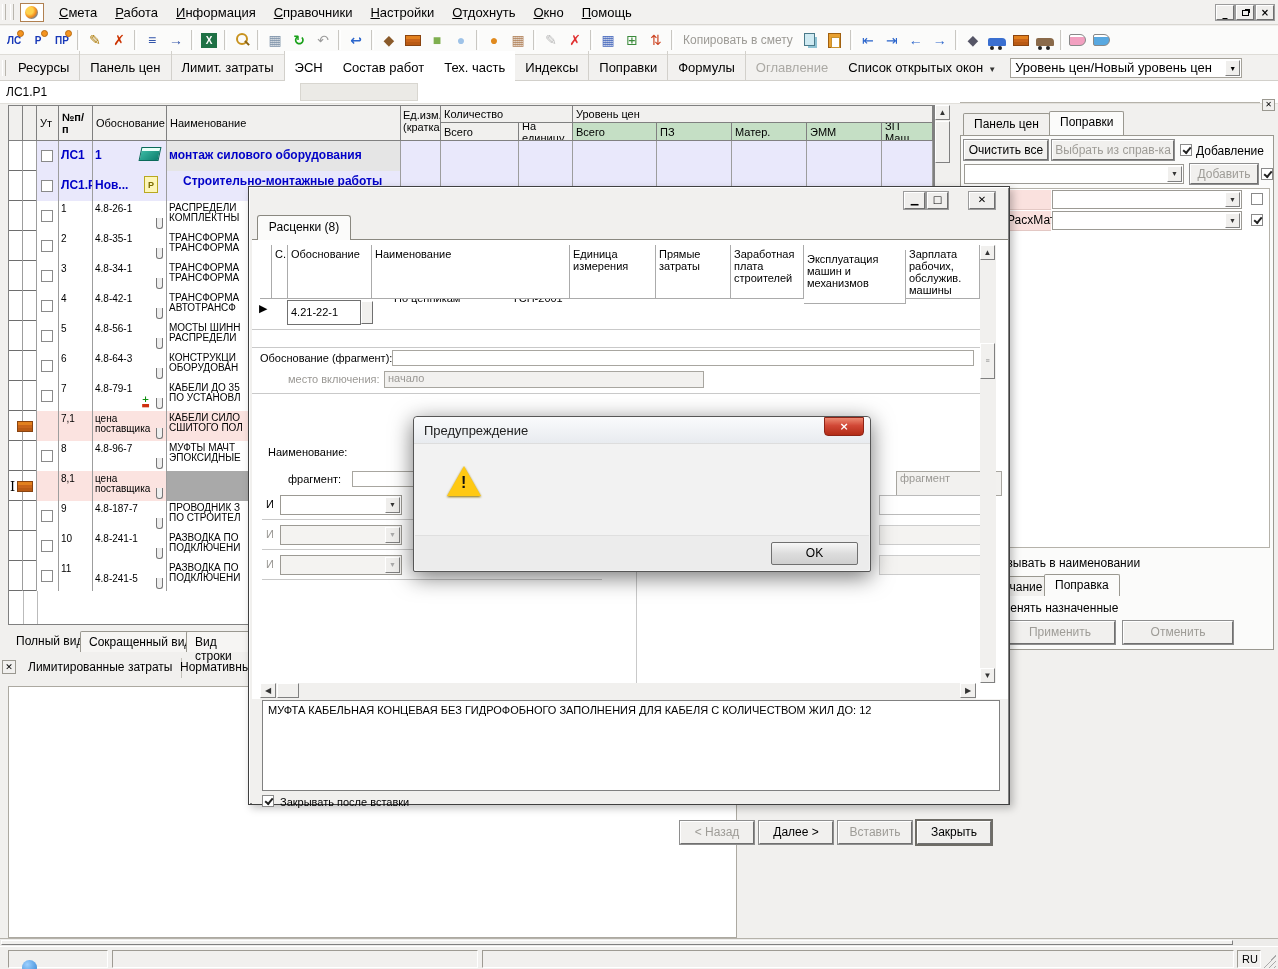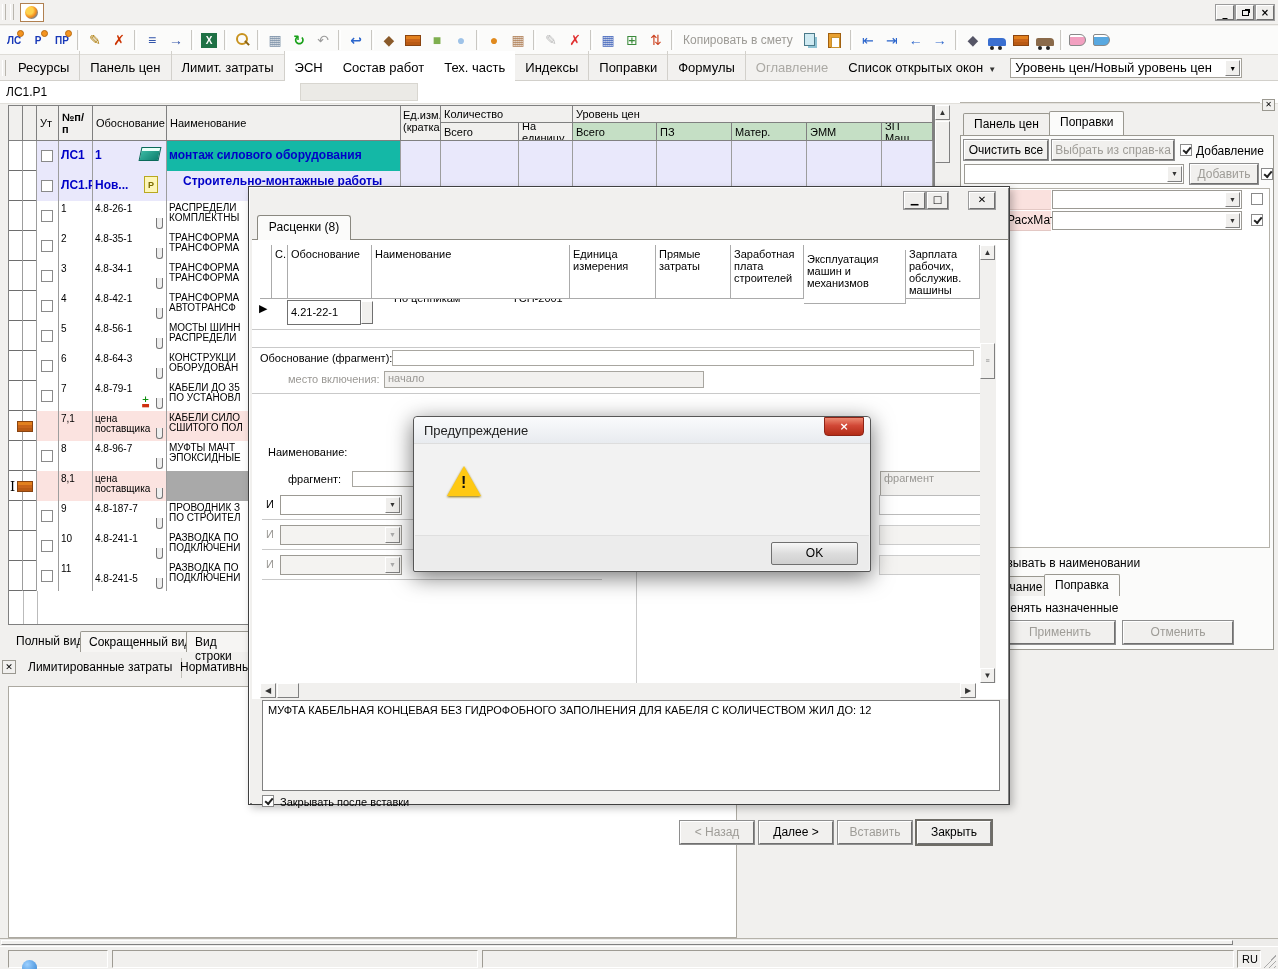--- a/index.html
+++ b/index.html
@@ -137,20 +137,30 @@
 </style>
 </head>
 <body>
 
 <div id="app">
 
   <div id="menubar" class="abs">
     <div class="grip"></div>
     <div class="grip"></div>
     <div id="appicon"></div>
+    <div id="menuitems" style="display:flex">
+        <div class="menu-item"><u>С</u>мета</div>
+        <div class="menu-item"><u>Р</u>абота</div>
+        <div class="menu-item"><u>И</u>нформация</div>
+        <div class="menu-item"><u>С</u>правочники</div>
+        <div class="menu-item"><u>Н</u>астройки</div>
+        <div class="menu-item"><u>О</u>тдохнуть</div>
+        <div class="menu-item"><u>О</u>кно</div>
+        <div class="menu-item"><u>П</u>омощь</div>
+      </div>
     <div id="winbtns">
       <div class="wbtn">_</div>
       <div class="wbtn"><span class="rest"></span></div>
       <div class="wbtn">×</div>
     </div>
   </div>
 
   <div id="toolbar" class="abs">
       <div class="tbtn">
         <div class="tb-text">ЛС</div>
@@ -324,21 +334,21 @@
         <div class="gcell" style="left: 0px; width: 14px; height: 30px;"></div>
         <div class="gcell" style="left: 14px; width: 14px; height: 30px;"></div>
         <div class="gcell" style="left: 28px; width: 22px; height: 30px; background: rgb(233, 232, 251);">
           <div class="cb" style="left: 4px; top: 9px;"></div>
         </div>
         <div class="gcell sectxt" style="left: 50px; width: 34px; height: 30px; background: rgb(233, 232, 251); padding-top: 8px;">ЛС1</div>
         <div class="gcell" style="left: 84px; width: 74px; height: 30px; background: rgb(233, 232, 251);">
           <div class="sectxt" style="padding-top: 6px; position: relative;">1</div>
           <div class="gbook"></div>
         </div>
-        <div class="gcell" style="left: 158px; width: 234px; height: 30px; background: #14b8a6;">
+        <div class="gcell" style="left: 158px; width: 234px; height: 30px; background: #e5e5e5;">
           <div class="sectxt" style="padding-top: 6px;">монтаж силового оборудования</div>
         </div>
         <div class="gcell" style="left: 392px; width: 40px; height: 30px; background: rgb(233, 232, 251);"></div>
         <div class="gcell" style="left: 432px; width: 78px; height: 30px; background: rgb(233, 232, 251);"></div>
         <div class="gcell" style="left: 510px; width: 54px; height: 30px; background: rgb(233, 232, 251);"></div>
         <div class="gcell" style="left: 564px; width: 84px; height: 30px; background: rgb(233, 232, 251);"></div>
         <div class="gcell" style="left: 648px; width: 75px; height: 30px; background: rgb(233, 232, 251);"></div>
         <div class="gcell" style="left: 723px; width: 75px; height: 30px; background: rgb(233, 232, 251);"></div>
         <div class="gcell" style="left: 798px; width: 75px; height: 30px; background: rgb(233, 232, 251);"></div>
         <div class="gcell" style="left: 873px; width: 51px; height: 30px; background: rgb(233, 232, 251);"></div>
@@ -761,21 +771,21 @@
       <span class="dlabel gray" style="left:36px;top:133px;">место включения:</span>
       <div class="field disf" style="left:132px;top:131px;width:320px;height:17px;">начало</div>
       <div class="dgline" style="left:0;top:153px;width:728px;height:1px;"></div>
 
       <span class="dlabel" style="left:16px;top:206px;">Наименование:</span>
       <span class="dlabel" style="left:392px;top:206px;">Состав работ:</span>
       <div class="dgline" style="left:384px;top:207px;width:1px;height:236px;"></div>
 
       <span class="dlabel" style="left:36px;top:233px;">фрагмент:</span>
       <div class="field" style="left:100px;top:231px;width:64px;height:16px;"></div>
-      <div class="field disf" style="left:628px;top:231px;width:106px;height:25px;">фрагмент</div>
+      <div class="field disf" style="left:644px;top:231px;width:106px;height:25px;">фрагмент</div>
 
       <div id="androws"></div>
       <div class="abs" style="left:627px;top:255px;width:108px;height:20px;background:#FFF;border:1px solid #BBB;"></div>
       <div class="abs" style="left:627px;top:285px;width:108px;height:20px;background:#F4F3F1;border:1px solid #CCC;"></div>
       <div class="abs" style="left:627px;top:315px;width:108px;height:20px;background:#F4F3F1;border:1px solid #CCC;"></div>
 
       <div class="abs" style="left:8px;top:443px;width:716px;height:16px;background:#F1F0EE;">
         <div class="sbtn" style="position:absolute;left:0;top:0;width:16px;height:15px;line-height:14px;">◀</div>
         <div class="sthumb" style="position:absolute;left:17px;top:0;width:22px;height:15px;"></div>
         <div class="sbtn" style="position:absolute;right:0;top:0;width:16px;height:15px;line-height:14px;">▶</div>

